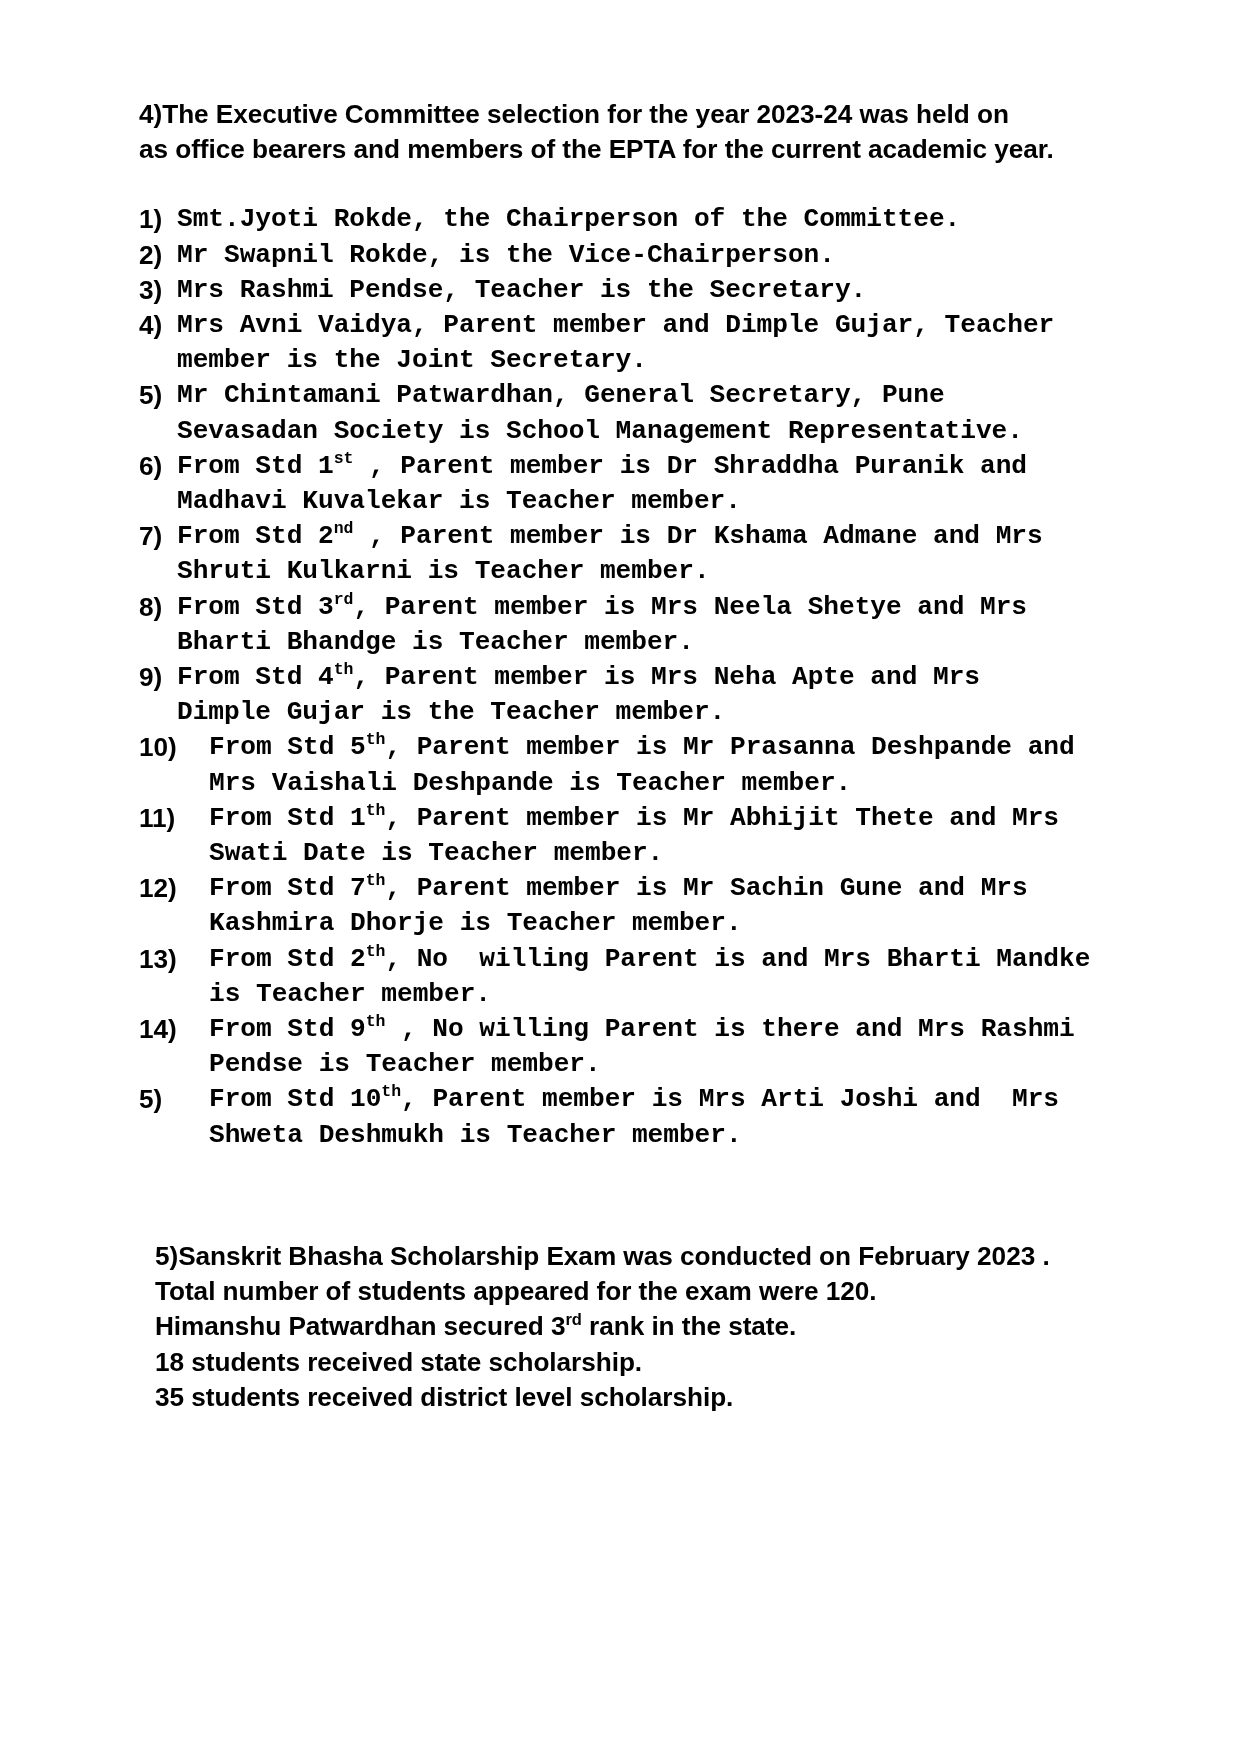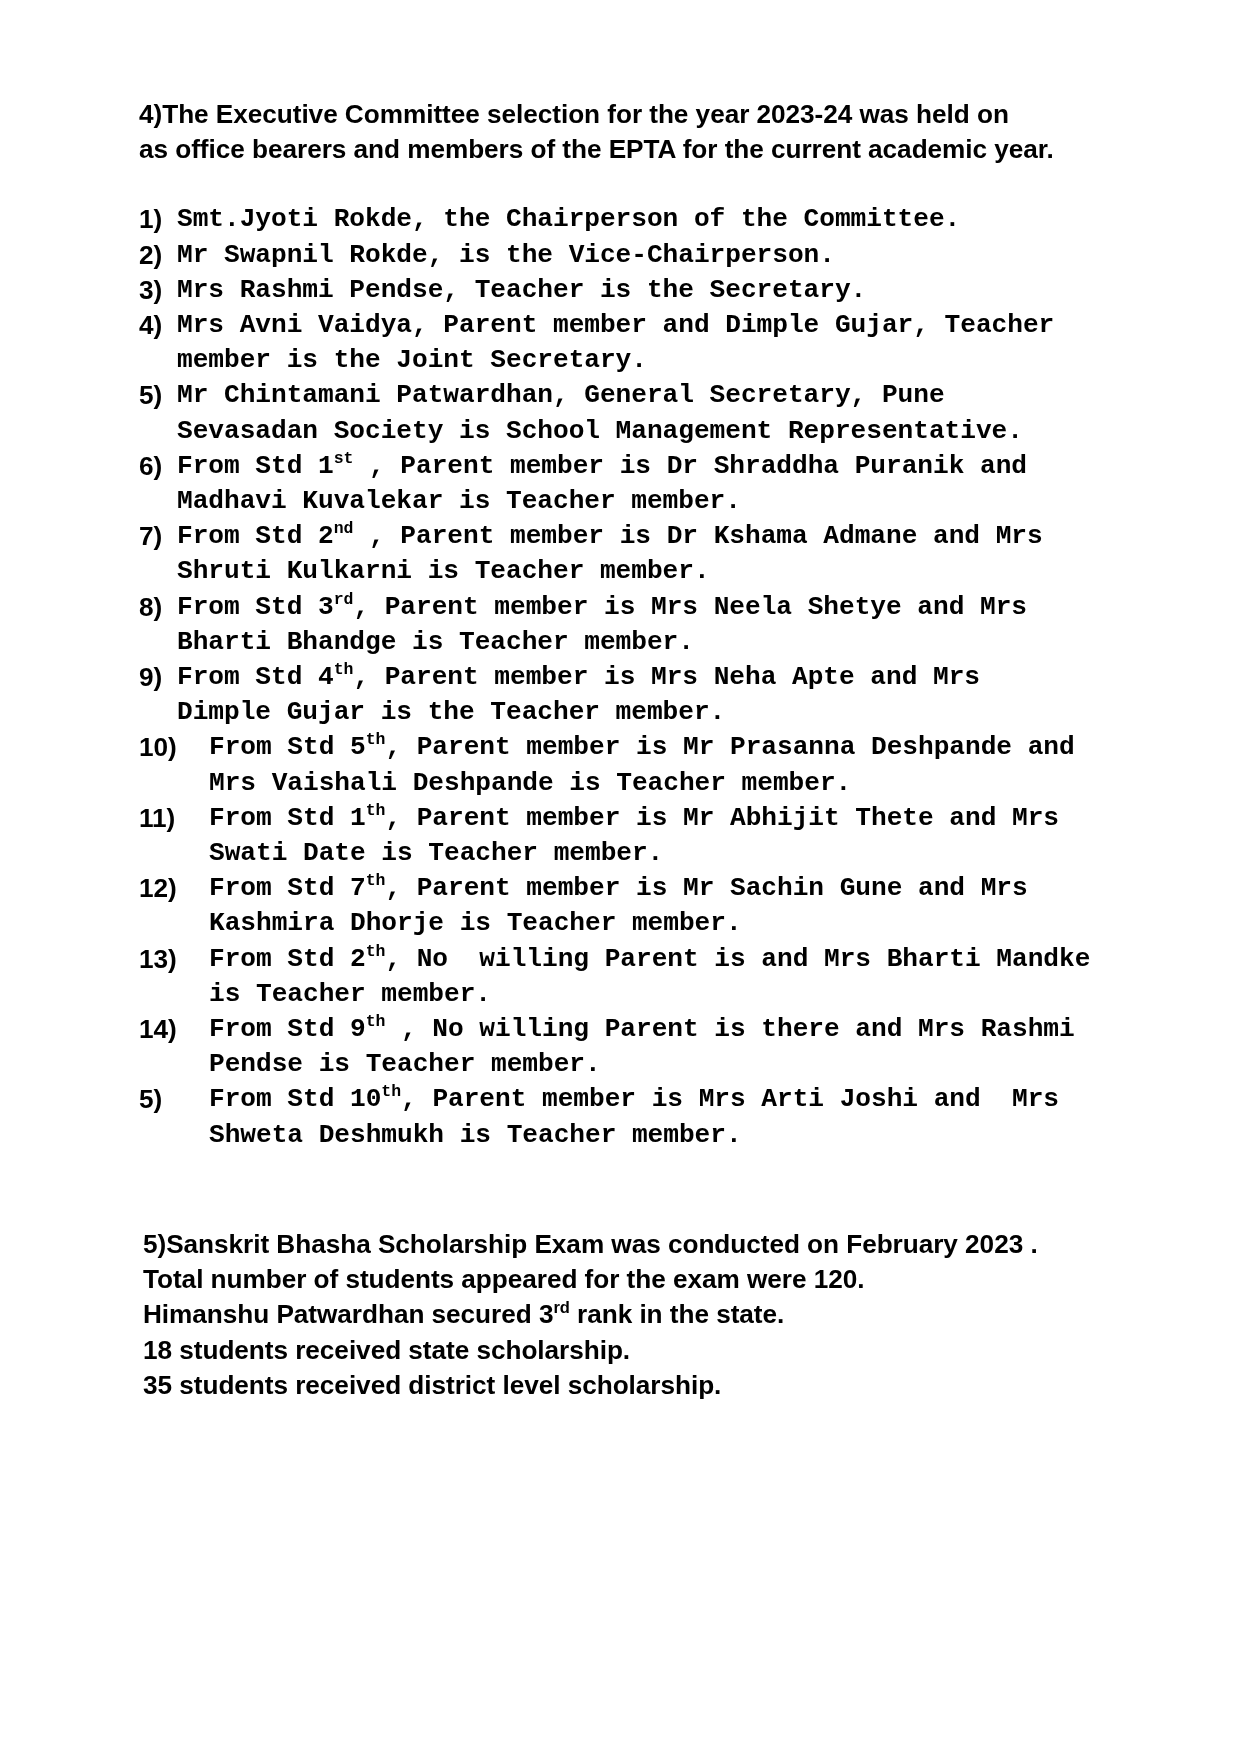--- a/index.html
+++ b/index.html
@@ -70,21 +70,21 @@
 
   sup.ord {
     font-size: 0.63em;
     vertical-align: super;
     line-height: 0;
     font-weight: bold;
   }
 
   .gap-large { height: 70px; }
 
-  .tail-block { margin: 4px; }
+  .tail-block { margin: 16px; }
   .tail-line { white-space: pre-wrap; }
 </style>
 </head>
 <body>
 
 <div class="page">
   <div class="doc-body">
 
     <div class="para-block">
       <div class="para-line">4)The Executive Committee selection for the year 2023-24 was held on</div>

